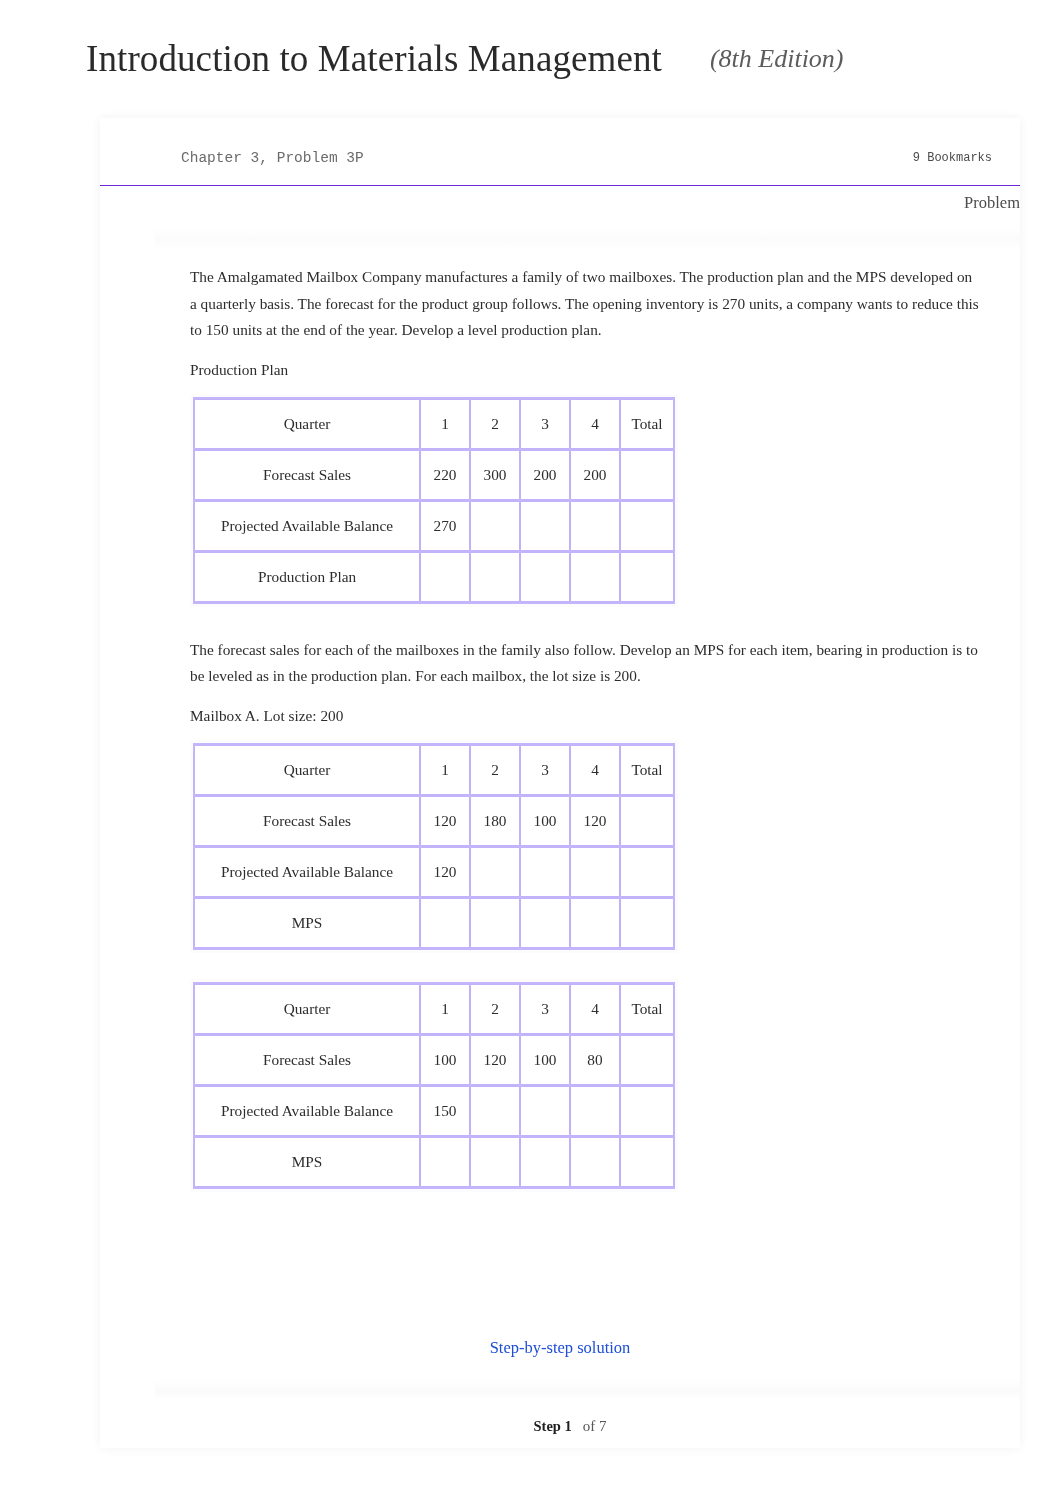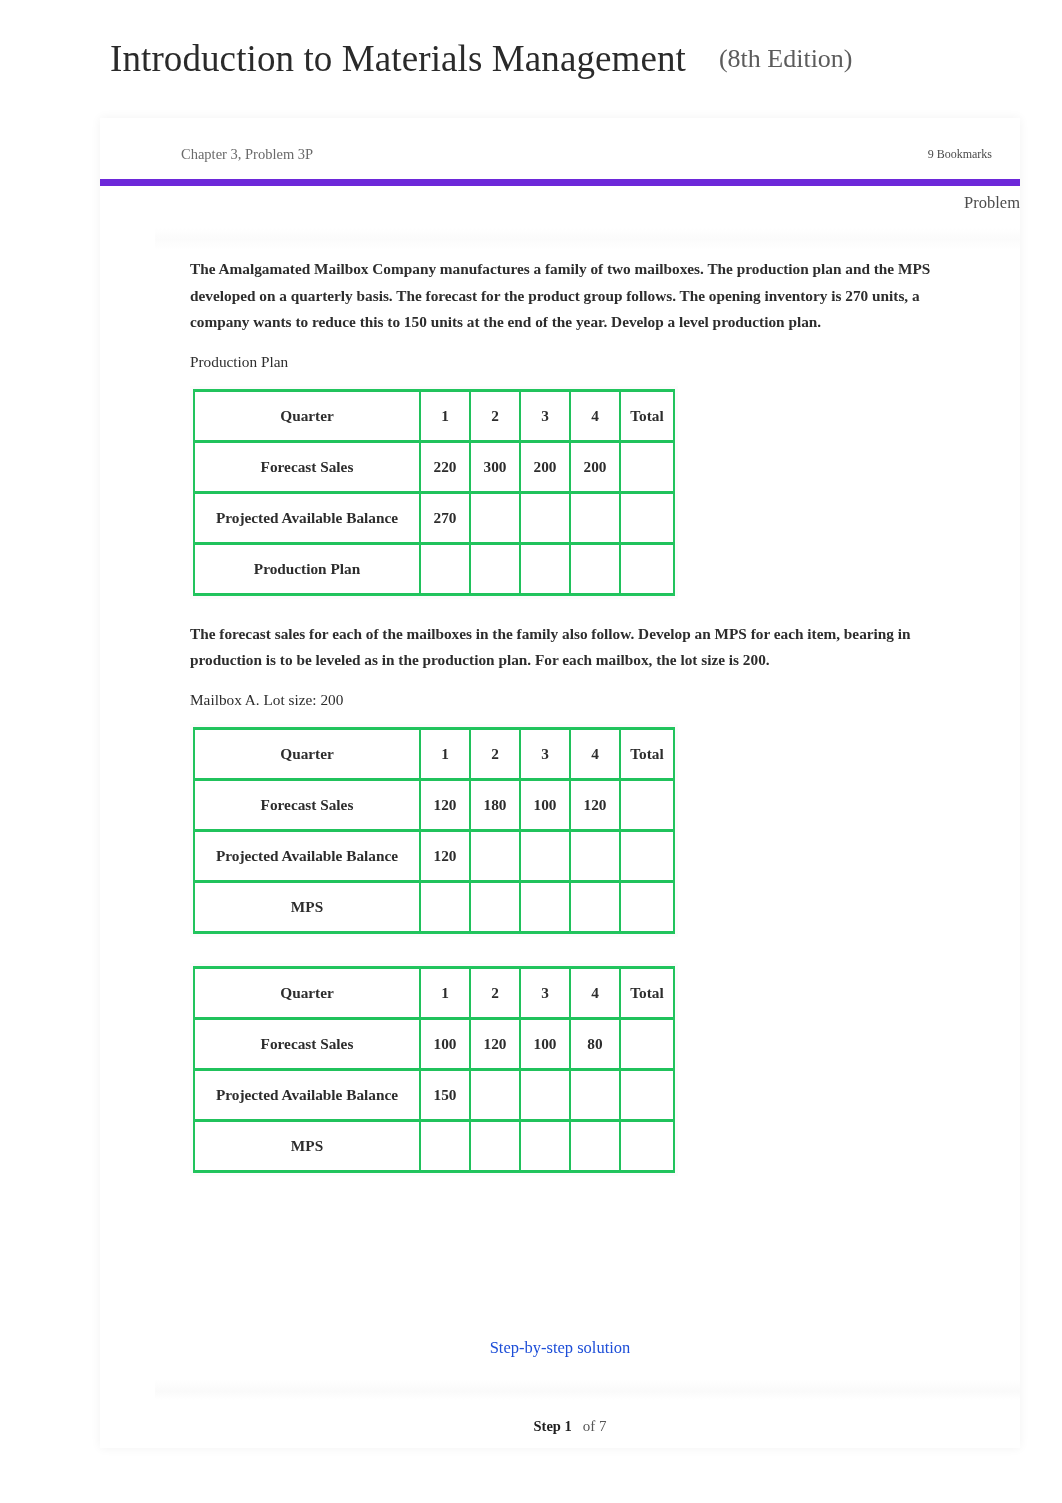--- a/index.html
+++ b/index.html
@@ -17,59 +17,61 @@
   }
 
   
   .book-header {
     position: absolute;
     left: 0; top: 0;
     width: 1062px;
     height: 118px;
     display: flex;
     align-items: center;
-    padding-left: 110px;
+    padding-left: 86px;
     box-sizing: border-box;
   }
   .book-title {
     font-size: 37px;
     font-weight: 400;
     color: #2a2a2a;
     letter-spacing: 0.1px;
     line-height: 1.1;
     white-space: nowrap;
   }
   .book-edition {
     font-size: 26px;
     color: #5c5c5c;
-    margin-left: 33px;
+    margin-left: 48px;
     white-space: nowrap;
+    font-style: italic;
   }
 
   
   .content-panel {
     position: absolute;
     left: 100px;
     top: 118px;
     width: 920px;
     height: 1330px;
     background: #ffffff;
     box-shadow: 0 0 10px rgba(0,0,0,0.055);
   }
 
   .chapter-bar {
     position: absolute;
     left: 100px;
     top: 130px;
     width: 920px;
     height: 56px;
     box-sizing: border-box;
-    border-bottom: 7px solid #6d28d9;
+    border-bottom: 1px solid #6d28d9;
     display: flex;
     align-items: center;
+    font-family: Liberation Mono, monospace;
   }
   .chapter-label {
     position: absolute;
     left: 81px;
     font-size: 14.5px;
     color: #6a6a6a;
   }
   .bookmarks-label {
     position: absolute;
     right: 28px;
@@ -98,41 +100,39 @@
   }
 
   
   .body-col {
     position: absolute;
     left: 190px;
     top: 256px;
     width: 790px;
   }
   p.para {
-    margin: 0 0 14px 0;
+    margin: 8px 0 14px 0;
     font-size: 15.3px;
     line-height: 26.5px;
     color: #2d2d2d;
-    font-weight: bold;
   }
   p.label-line {
     margin: 0 0 8px 0;
     font-size: 15.3px;
     line-height: 24px;
     color: #2d2d2d;
   }
 
   
   .qtable {
     border-collapse: separate;
     border-spacing: 2px 3px;
     margin: 0 0 0 0;
     table-layout: fixed;
-    background: #22c55e;
-    font-weight: bold;
+    background: #c4b5fd;
   }
   .qtable td {
     background: #ffffff;
     height: 48px;
     font-size: 15.3px;
     color: #2d2d2d;
     box-shadow: 0 0 3px rgba(0,0,0,0.035);
     padding: 0 4px;
     vertical-align: middle;
     text-align: center;

